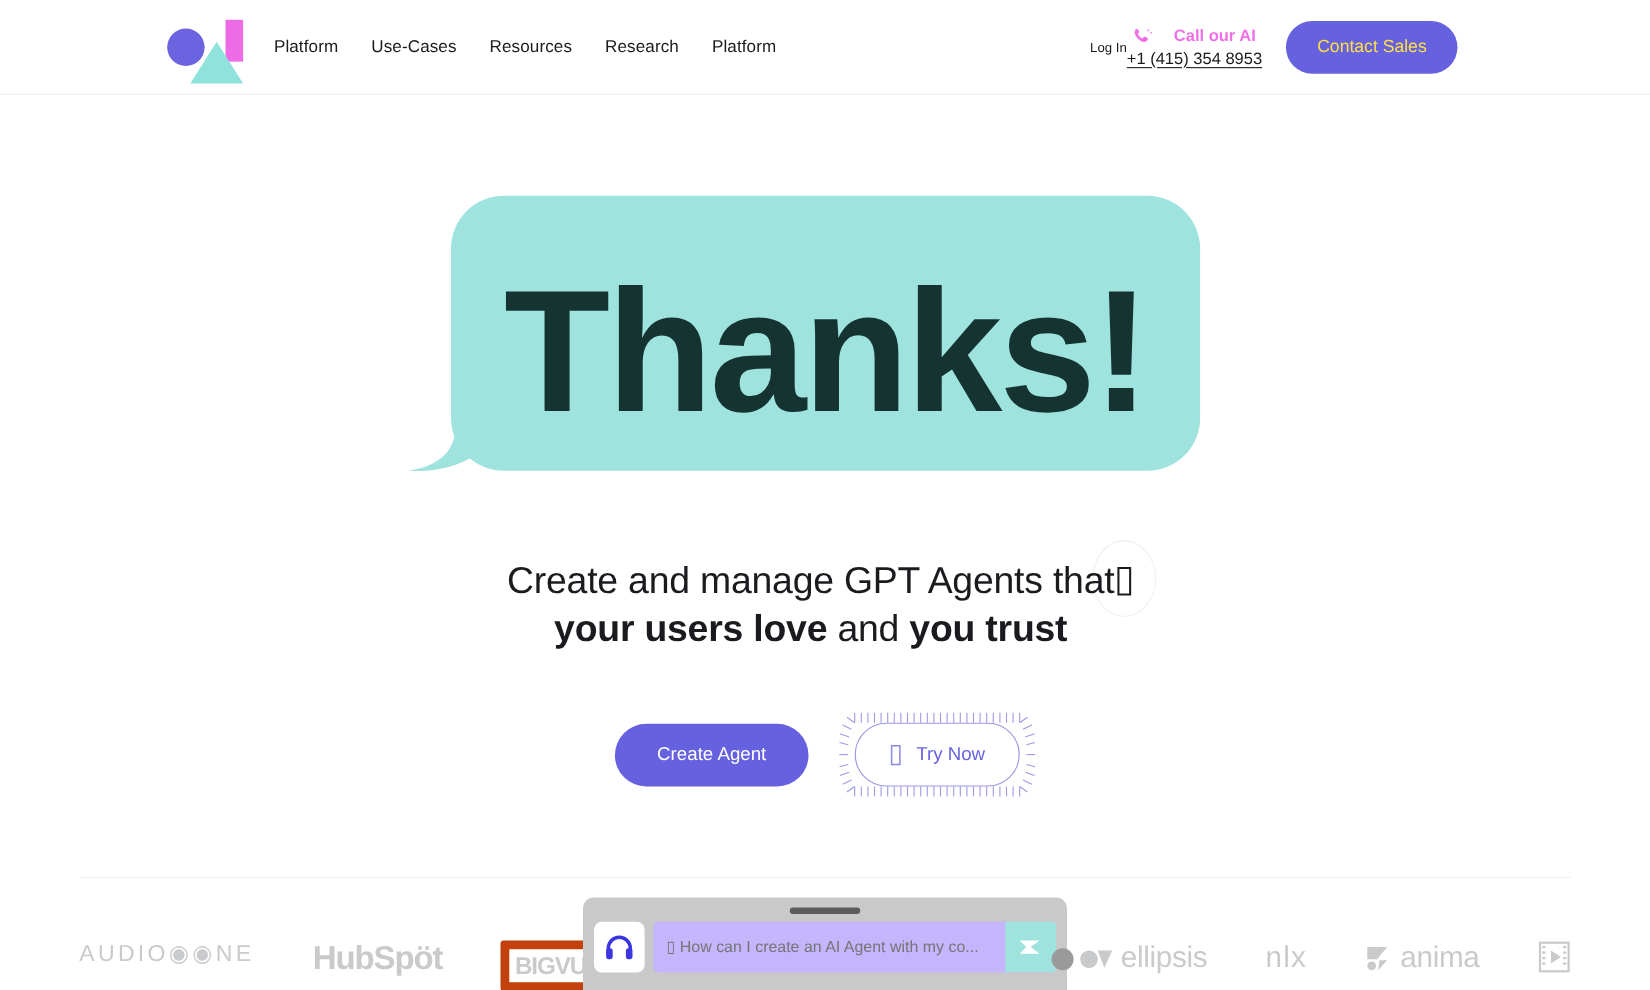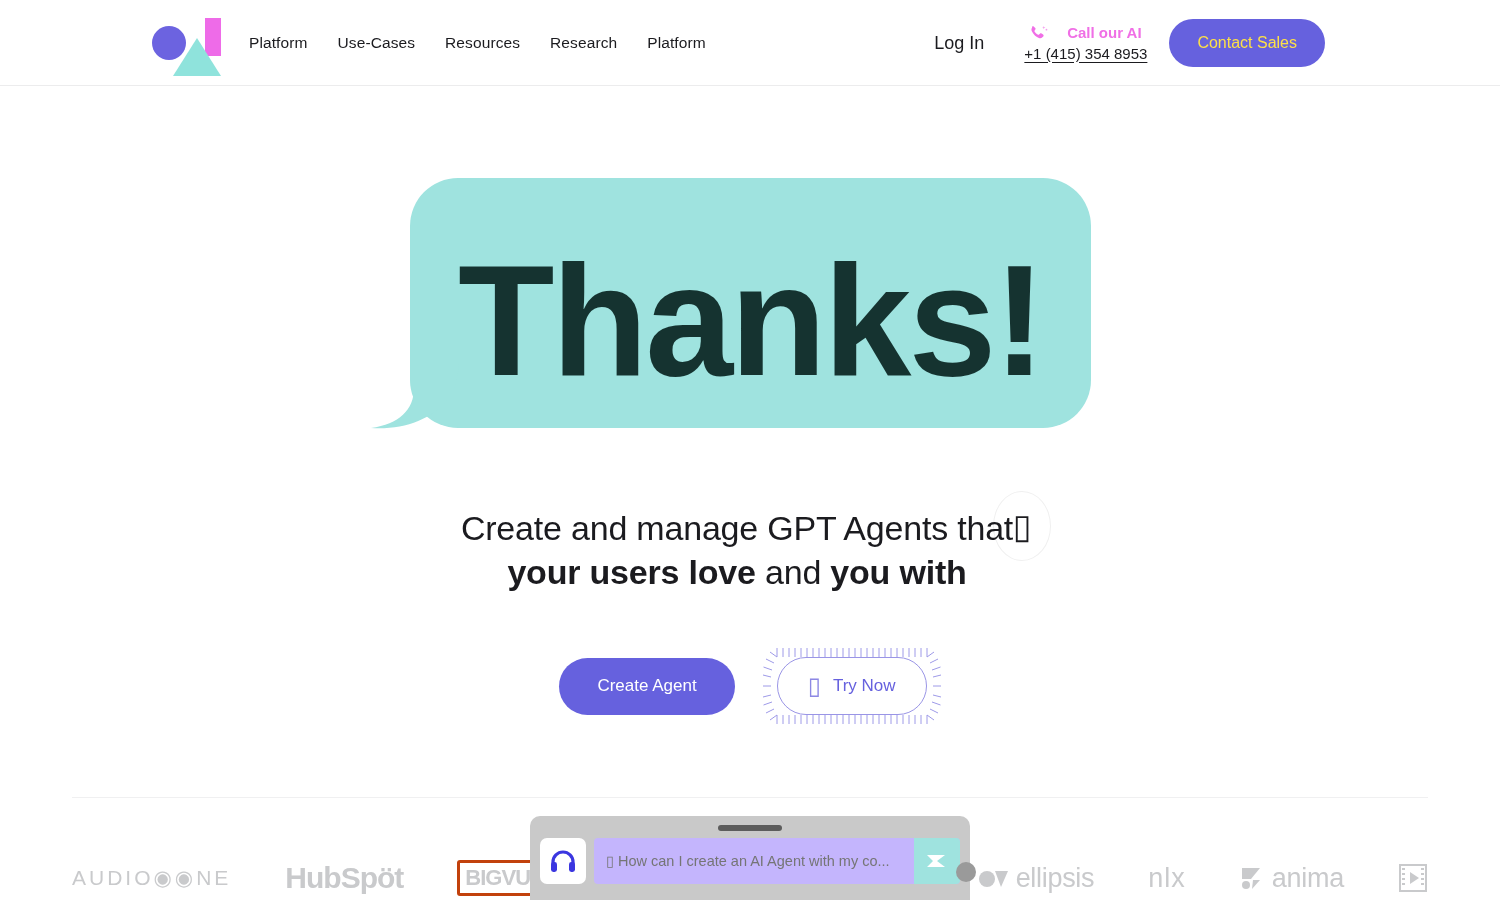--- a/index.html
+++ b/index.html
@@ -49,22 +49,22 @@
     font-size: 15.5px; color: #1b1b1f; text-decoration: none;
     margin-right: 30px; letter-spacing: .1px; white-space: nowrap;
   }
   .nav a:last-child { margin-right: 0; }
 
   .header-right {
     position: absolute; right: 0; top: 0; height: 86px;
     display: flex; align-items: center;
   }
   .login-link {
-    font-size: 18px; color: #1b1b1f; text-decoration: none;
-    margin-right: 40px; white-space: nowrap;
+    font-size: 12px; color: #1b1b1f; text-decoration: none;
+    white-space: nowrap;
   }
   .call-block {
     display: flex; flex-direction: column; align-items: center;
     margin-right: 22px; line-height: 1.2;
   }
   .call-top {
     display: flex; align-items: center; gap: 19px;
     color: #F06FE6; font-size: 15px; font-weight: bold; white-space: nowrap;
   }
   .phone-icon { width: 18px; height: 16px; display: block; }
@@ -141,32 +141,32 @@
   .try-glyph { font-size: 24px; color: #8d88e4; line-height: 1; }
 
   
   .divider {
     position: absolute; left: 72px; top: 797px;
     width: 1356px; height: 1px; background: #f0f0f1;
   }
   .logo-strip {
     position: absolute; left: 72px; top: 855px;
     width: 1356px; height: 46px;
-    display: flex; align-items: center; justify-content: space-between;
+    display: flex; align-items: flex-start; justify-content: space-between;
     opacity: 1;
   }
   .logo-item {
     color: #c9cacc; font-size: 25px; white-space: nowrap;
     display: flex; align-items: center; gap: 4px;
   }
   .lg-audioone { letter-spacing: 3px; font-size: 21px; }
   .lg-hubspot { font-weight: bold; font-size: 30px; letter-spacing: -1px; }
   .lg-bigvu {
     font-weight: bold; font-size: 22px; letter-spacing: -1px;
-    border: 3px solid #c2410c; padding: 2px 5px; border-radius: 3px;
+    border: 8px solid #c2410c; padding: 2px 5px; border-radius: 3px;
   }
   .lg-nemko { font-size: 27px; font-weight: bold; letter-spacing: -.5px; }
   .lg-kai { font-size: 27px; font-weight: bold; }
   .lg-tumed { font-size: 25px; letter-spacing: 1px; }
   .lg-ellipsis { font-size: 27px; letter-spacing: -.3px; }
   .lg-nlx { font-size: 27px; letter-spacing: 1px; }
   .lg-anima { font-size: 27px; letter-spacing: -.3px; }
 
   
   .chat-widget {
@@ -252,21 +252,21 @@
     <svg class="bubble-tail" viewBox="0 0 90 82">
       <path d="M90 0 H45 V40 C45 62 30 76 2 80 C34 82 62 72 78 52 C86 42 90 28 90 12 Z" fill="#9FE3DF"></path>
     </svg>
     <div class="bubble-text">Thanks!</div>
   </div>
 
   <div class="bubble-badge">▯</div>
 
   <div class="headline">
     <span>Create and manage GPT Agents that</span><br>
-    <b>your users love</b><span> and </span><b>you with</b>
+    <b>your users love</b><span> and </span><b>you trust</b>
   </div>
 
   <div class="cta-row">
     <button class="create-btn">Create Agent</button>
 
     <div class="try-wrap">
       <svg class="try-ticks" width="178" height="82" viewBox="0 0 178 82">
         <g stroke="#8d88e4" stroke-width="1" opacity="0.85">
           <g id="tk">
             <line x1="14" y1="12" x2="14" y2="3"></line>

